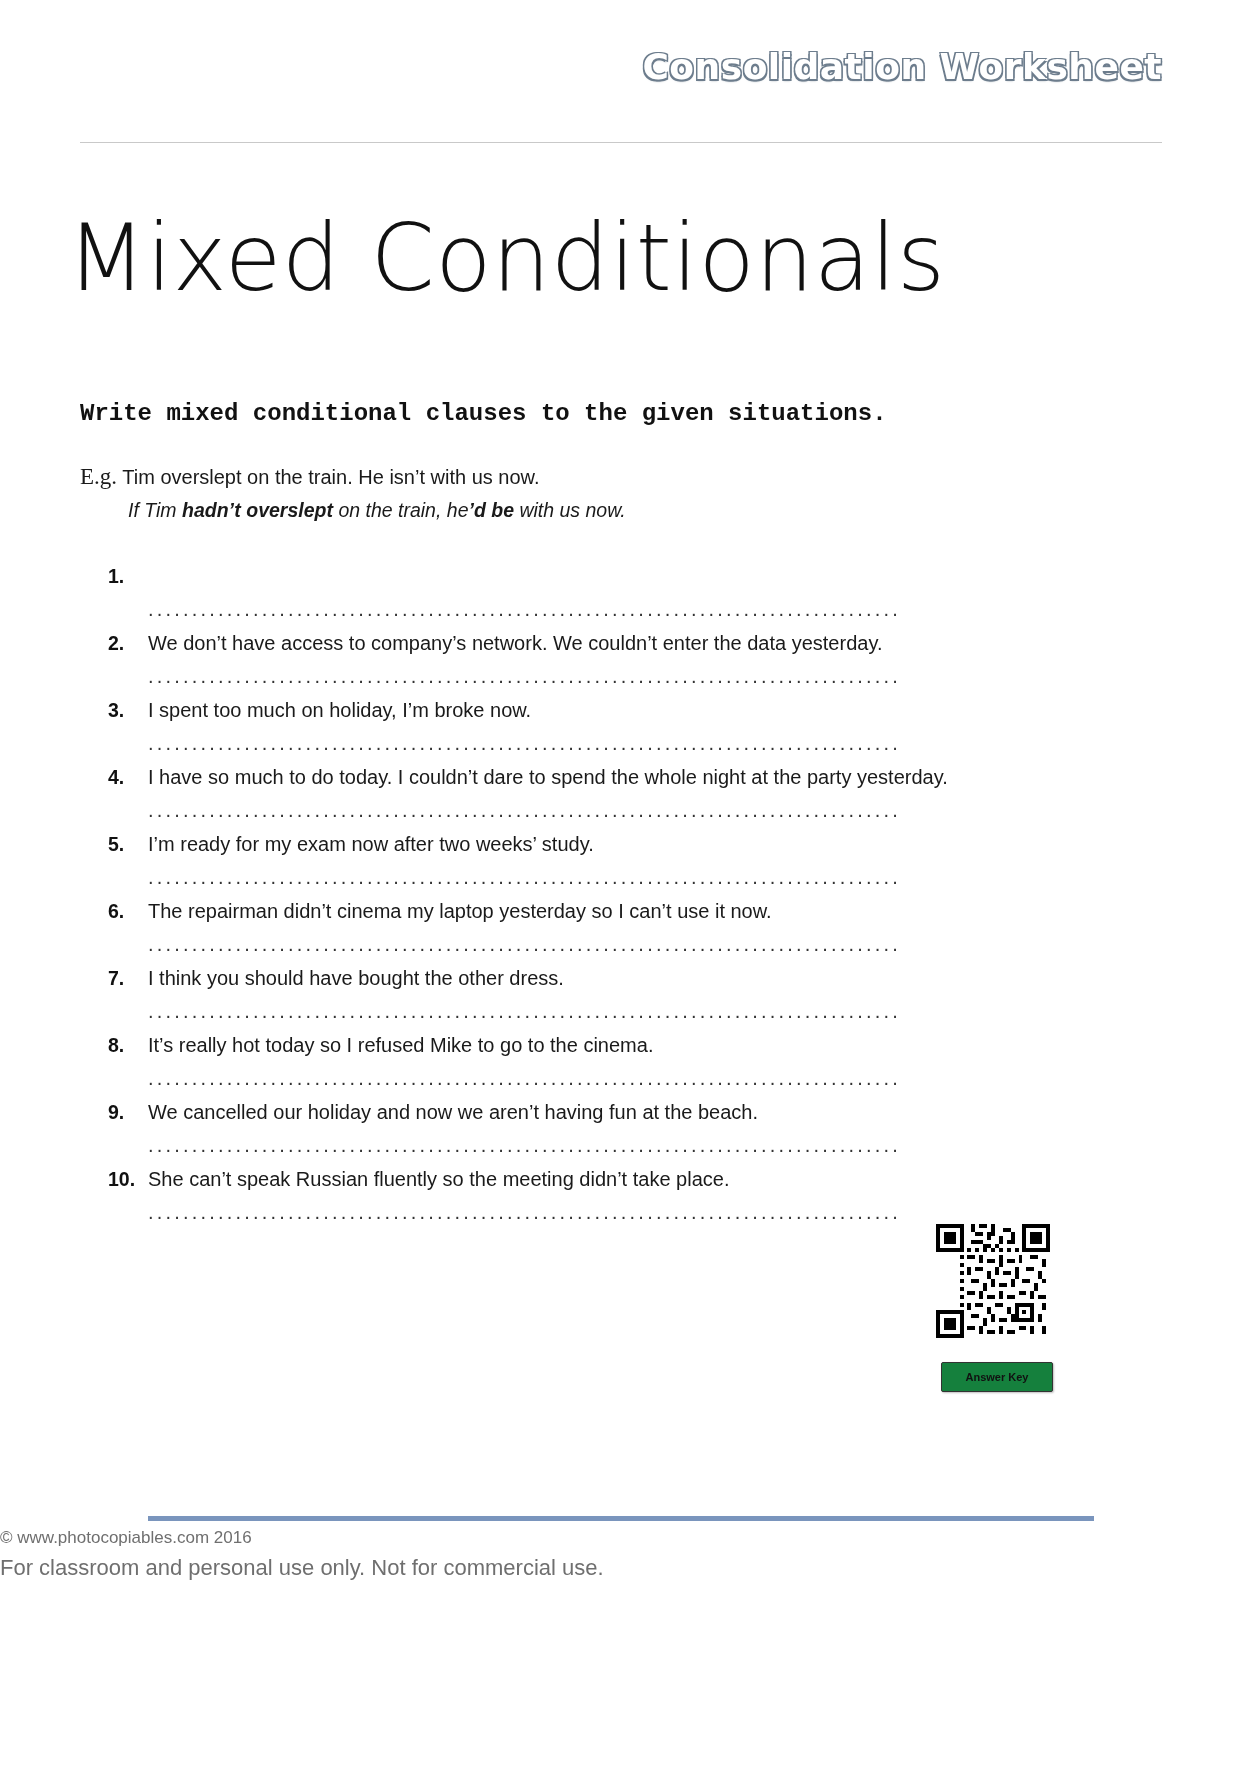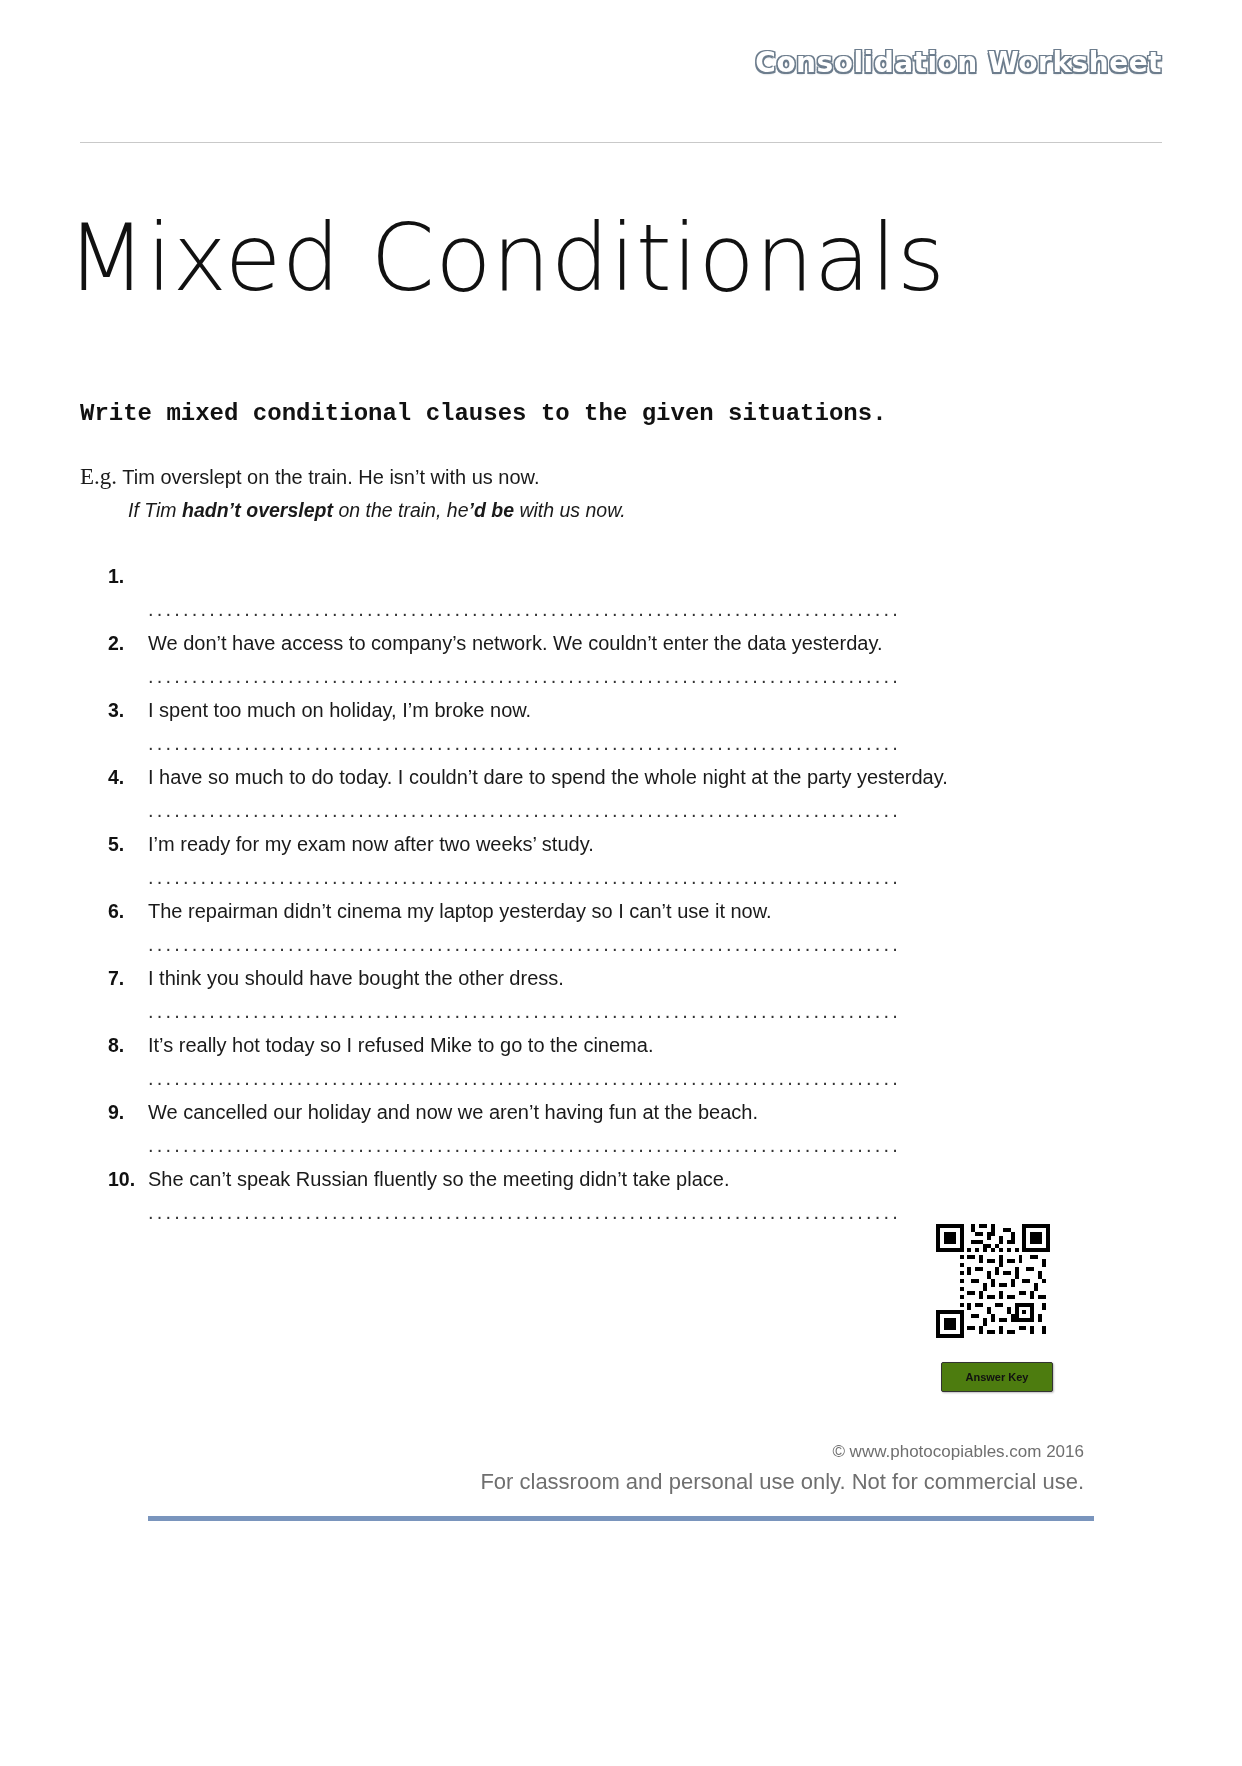--- a/index.html
+++ b/index.html
@@ -15,21 +15,21 @@
     color: #1a1a1a;
     overflow: hidden;
   }
 
   
   .header-title {
     position: absolute;
     top: 46px;
     right: 80px;
     font-family: "DejaVu Sans", sans-serif;
-    font-size: 28px;
+    font-size: 36px;
     font-weight: bold;
     letter-spacing: 0.5px;
     color: #ffffff;
     text-shadow:
       -1.5px -1.5px 0 #6d7d8d,
        1.5px -1.5px 0 #6d7d8d,
       -1.5px  1.5px 0 #6d7d8d,
        1.5px  1.5px 0 #6d7d8d,
        0px    2px   2px rgba(90,105,120,0.55);
   }
@@ -144,21 +144,21 @@
     display: block;
   }
   .answer-key-btn {
     position: absolute;
     left: 941px;
     top: 1362px;
     width: 110px;
     height: 28px;
     border: 1px solid #333;
     border-radius: 2px;
-    background: #4d7c0f;
+    background: #15803d;
     font-size: 11px;
     font-weight: bold;
     color: #111;
     display: flex;
     align-items: center;
     justify-content: center;
     box-shadow: 1px 1px 2px rgba(0,0,0,0.25);
     cursor: pointer;
   }
 
@@ -167,23 +167,23 @@
     position: absolute;
     left: 148px;
     top: 1516px;
     width: 946px;
     height: 5px;
     background: #7a95bd;
   }
   .footer {
     position: absolute;
     left: 0;
-    top: 1442px;
+    top: 1528px;
     width: 1084px;
-    text-align: right;
+    text-align: left;
     color: #6f6f6f;
   }
   .footer-line1 { font-size: 17px; }
   .footer-line2 { font-size: 22px; margin-top: 7px; }
 </style>
 </head>
 <body>
 
 <div class="header-title">Consolidation Worksheet</div>
 <div class="header-rule"></div>

